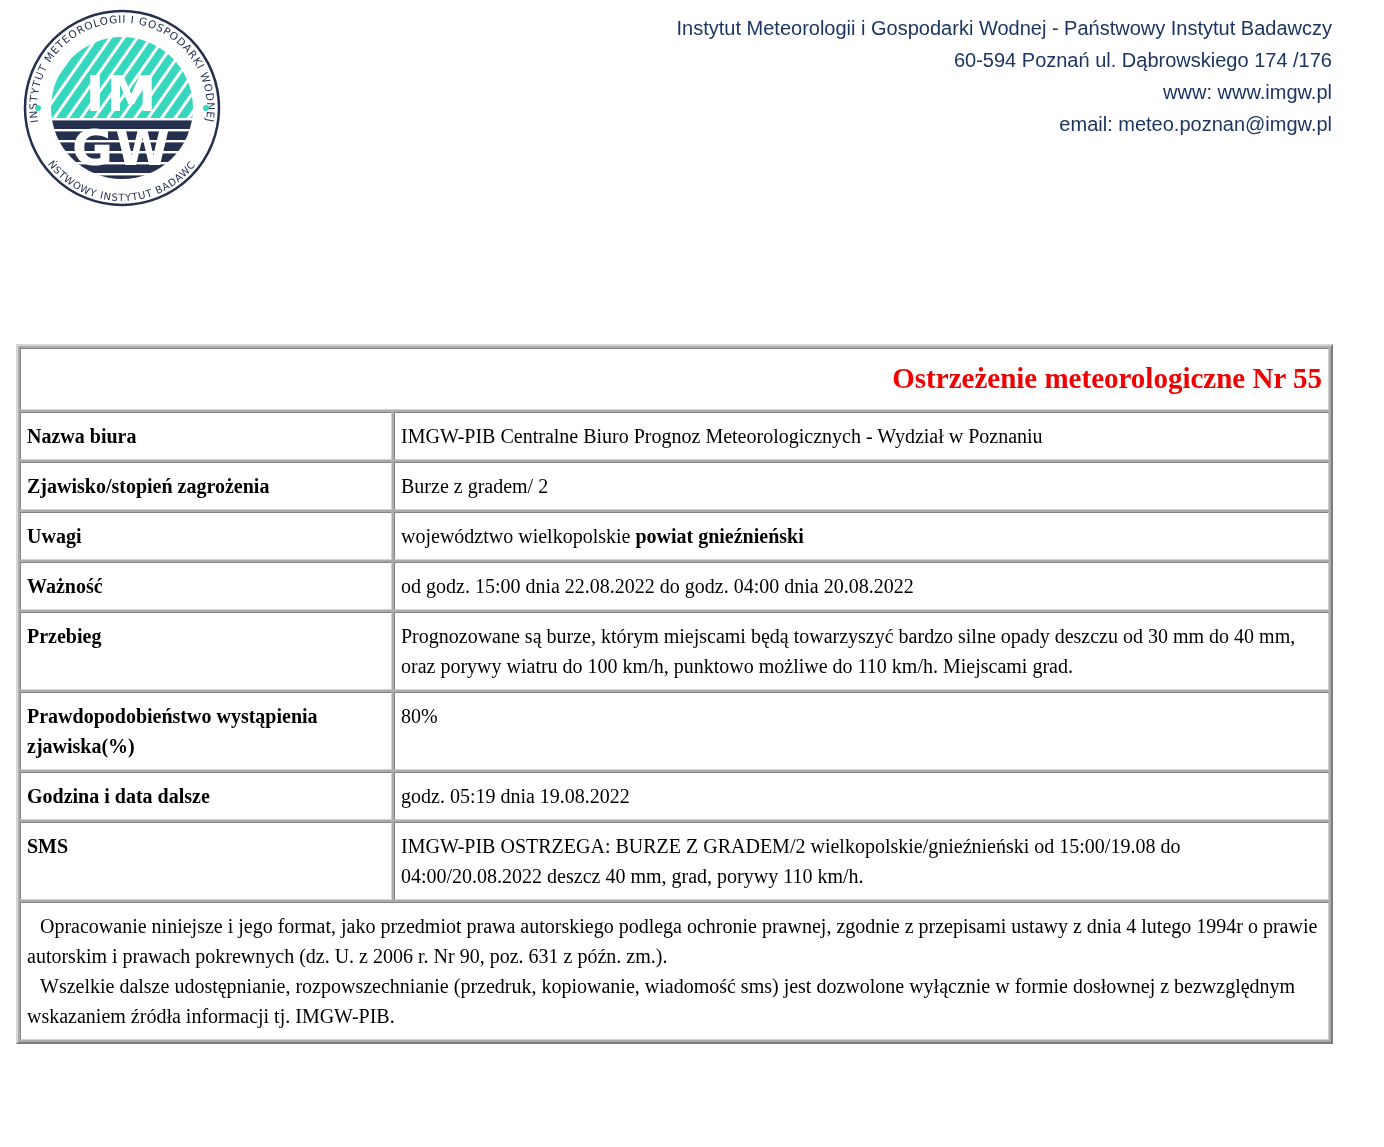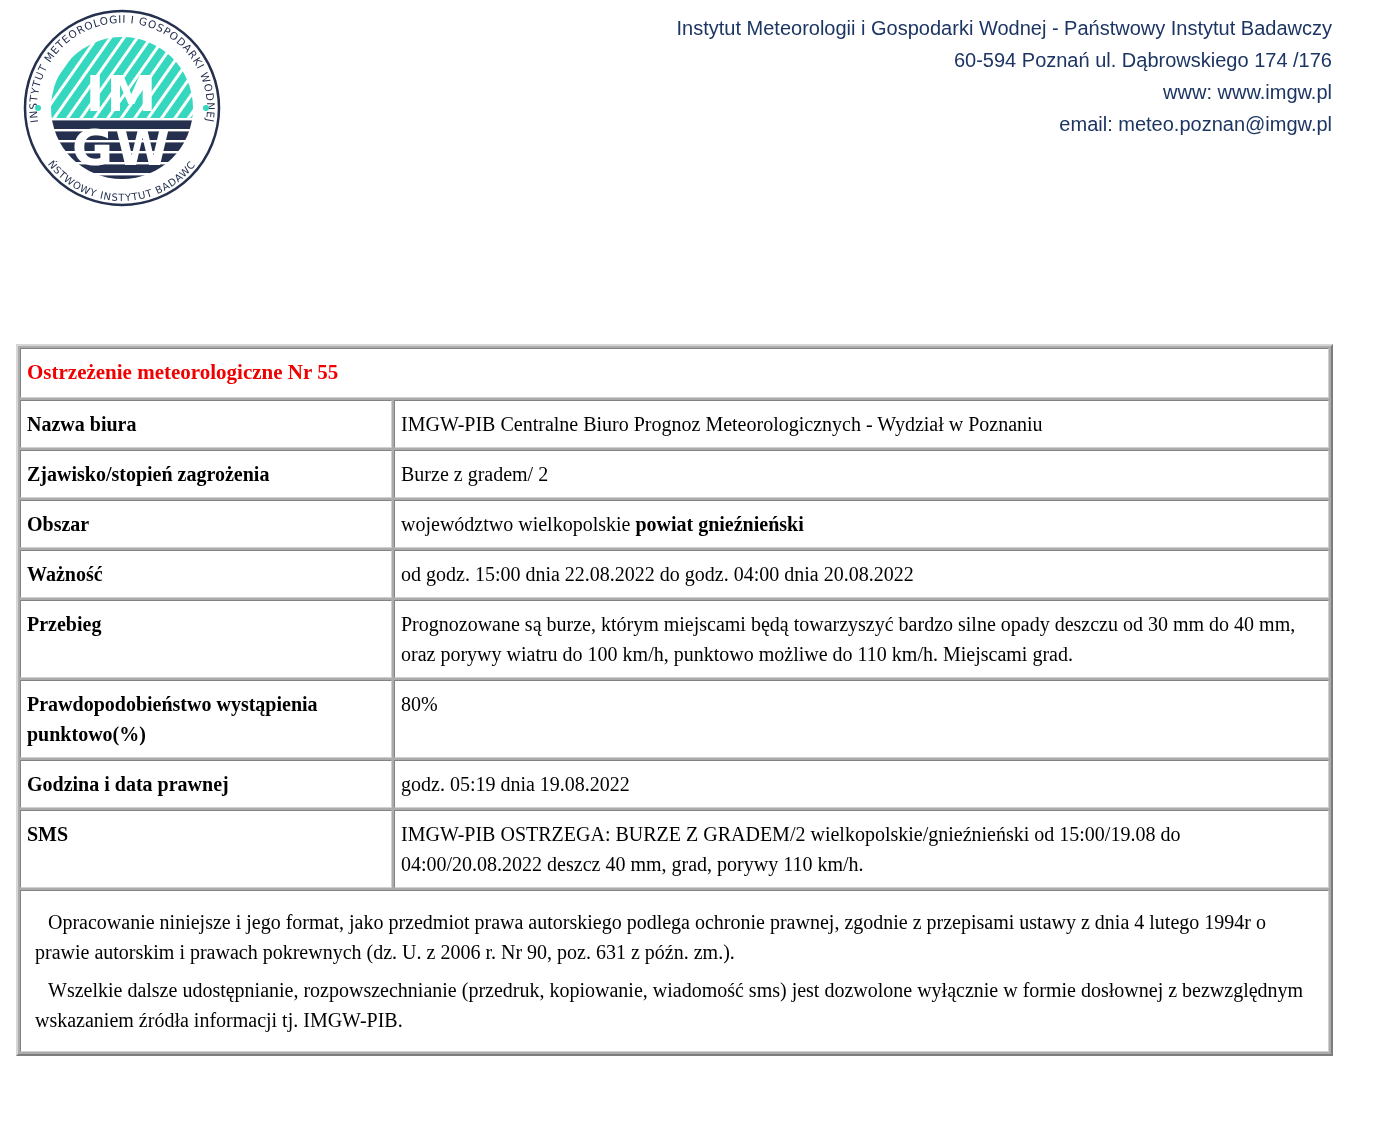--- a/index.html
+++ b/index.html
@@ -43,25 +43,25 @@
     border:2px solid;border-color:#d6d6d6 #7d7d7d #7d7d7d #d6d6d6;
     font-family:"Liberation Serif",serif;font-size:20px;color:#000;
   }
   table.warning td{
     background:#ffffff;
     border:1px solid;border-color:#828282 #d0d0d0 #d0d0d0 #828282;
     padding:8px 6px;vertical-align:top;line-height:150%;
   }
   td.label{font-weight:bold;width:372px;}
   td.title-cell{
-    text-align:left;font-weight:bold;font-size:21px;
+    text-align:right;font-weight:bold;font-size:29px;
     color:var(--title_red);padding:13px 6px;
   }
   td.footer-cell{font-size:20px;line-height:162%;}
-  td.footer-cell p{margin:8px;text-indent:13px;}
+  td.footer-cell p{margin:0;text-indent:13px;}
   .seg-bold{font-weight:bold;}
 </style>
 </head>
 <body>
 
 <svg class="logo" width="200" height="200" viewBox="0 0 200 200">
   <defs>
     <pattern id="p-diag" width="11" height="11" patternUnits="userSpaceOnUse" patternTransform="rotate(-55)">
       <rect class="teal-bg" width="11" height="11"></rect>
       <rect class="stripe" width="11" height="3"></rect>
@@ -110,42 +110,42 @@
       <td class="label">Nazwa biura</td>
       <td>IMGW-PIB Centralne Biuro Prognoz Meteorologicznych - Wydział w Poznaniu</td>
     </tr>
 
     <tr>
       <td class="label">Zjawisko/stopień zagrożenia</td>
       <td>Burze z gradem/ 2</td>
     </tr>
 
     <tr>
-      <td class="label">Obszar</td>
+      <td class="label">Uwagi</td>
       <td><span>województwo wielkopolskie </span><span class="seg-bold">powiat gnieźnieński</span></td>
     </tr>
 
     <tr>
       <td class="label">Ważność</td>
       <td>od godz. 15:00 dnia 22.08.2022 do godz. 04:00 dnia 20.08.2022</td>
     </tr>
 
     <tr>
       <td class="label">Przebieg</td>
       <td>Prognozowane są burze, którym miejscami będą towarzyszyć bardzo silne opady deszczu od 30 mm do 40 mm, oraz porywy wiatru do 100 km/h, punktowo możliwe do 110 km/h. Miejscami grad.</td>
     </tr>
 
     <tr>
-      <td class="label">Prawdopodobieństwo wystąpienia punktowo(%)</td>
+      <td class="label">Prawdopodobieństwo wystąpienia zjawiska(%)</td>
       <td>80%</td>
     </tr>
 
 
     <tr>
-      <td class="label">Godzina i data prawnej</td>
+      <td class="label">Godzina i data dalsze</td>
       <td>godz. 05:19 dnia 19.08.2022</td>
     </tr>
 
     <tr>
       <td class="label">SMS</td>
       <td>IMGW-PIB OSTRZEGA: BURZE Z GRADEM/2 wielkopolskie/gnieźnieński od 15:00/19.08 do 04:00/20.08.2022 deszcz 40 mm, grad, porywy 110 km/h.</td>
     </tr>
 
     <tr>
       <td class="footer-cell" colspan="2">

